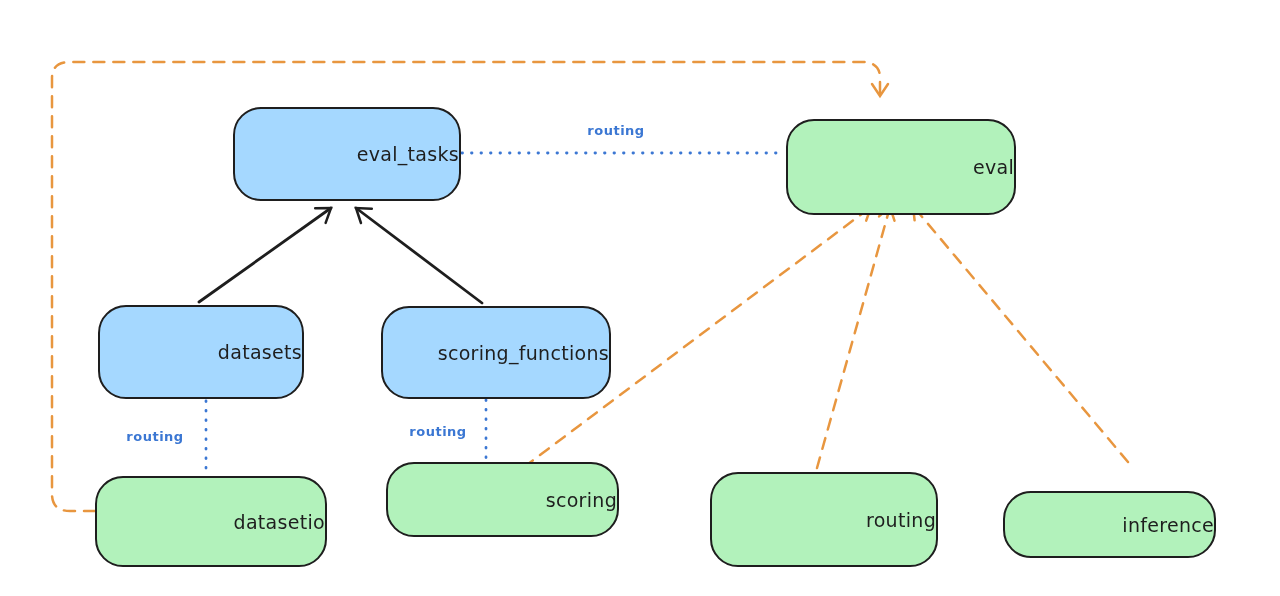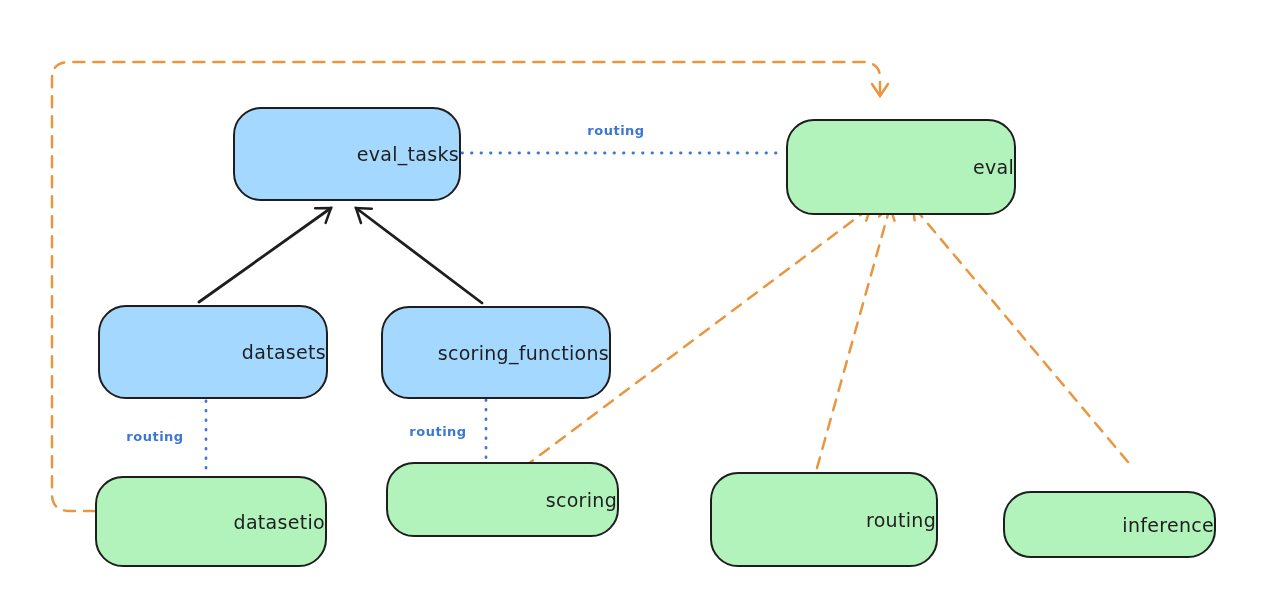--- a/index.html
+++ b/index.html
@@ -15,21 +15,21 @@
   }
   .node.blue{background:#a5d8ff;}
   .node.green{background:#b2f2bb;}
   .edge-label{
     position:absolute;z-index:3;transform:translate(-50%,-50%);
     color:#3b77d3;font-size:13px;font-weight:600;letter-spacing:.5px;white-space:nowrap;
   }
   
   #n-eval_tasks{left:233px;top:107px;width:228px;height:94px;}
   #n-eval{left:786px;top:103px;width:230px;height:96px;margin-top:16px;}
-  #n-datasets{left:98px;top:305px;width:230px;height:94px;}
+  #n-datasets{left:98px;top:305px;width:206px;height:94px;}
   #n-scoring_functions{left:381px;top:306px;width:230px;height:93px;}
   #n-datasetio{left:95px;top:476px;width:232px;height:91px;}
   #n-scoring{left:386px;top:462px;width:233px;height:75px;}
   #n-agents{left:710px;top:472px;width:228px;height:95px;}
   #n-inference{left:1003px;top:467px;width:213px;height:67px;margin-top:24px;}
   #lbl-routing-top{left:616px;top:130px;}
   #lbl-routing-datasets{left:155px;top:436px;}
   #lbl-routing-scoring{left:438px;top:431px;}
 </style>
 </head>

